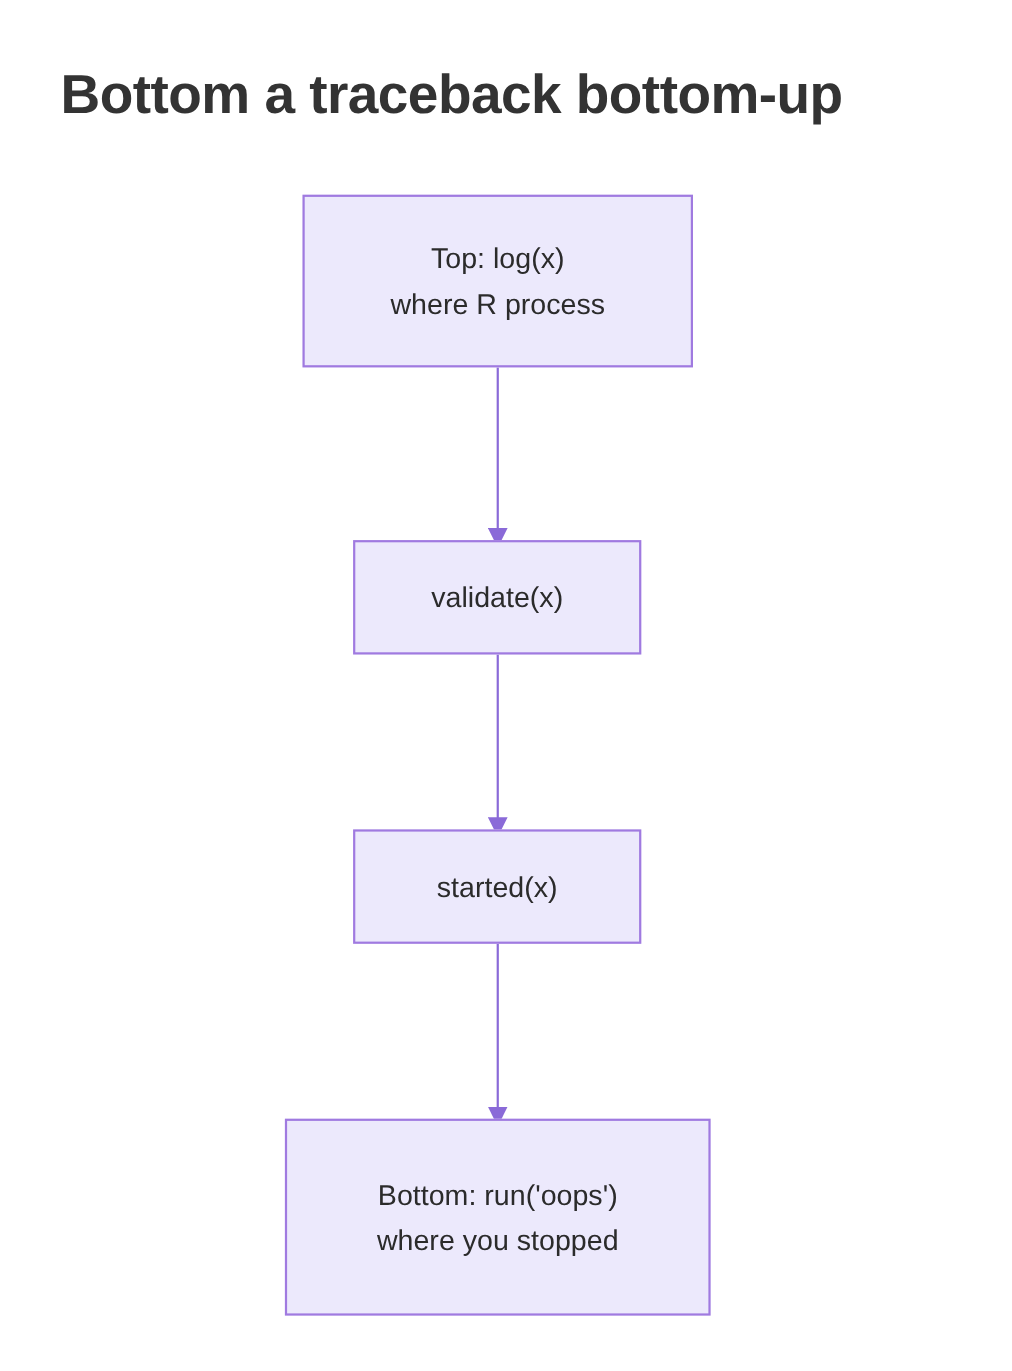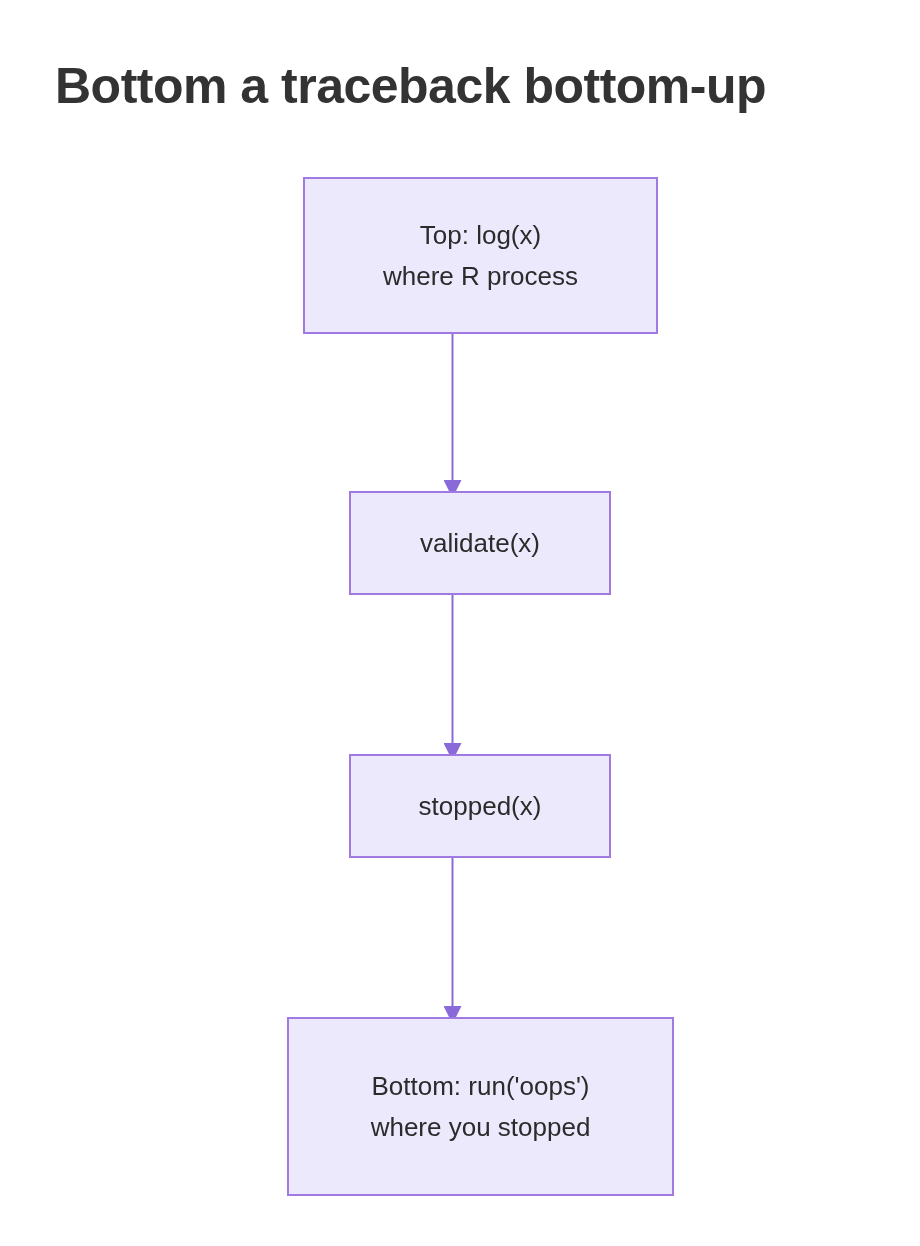--- a/index.html
+++ b/index.html
@@ -61,21 +61,20 @@
     background: #ece9fc;
     border: 2px solid #a07ae0;
     display: flex;
     flex-direction: column;
     align-items: center;
     justify-content: center;
     color: #2b2b2b;
     font-size: 26px;
     line-height: 1.55;
     text-align: center;
-    margin-left: 28px;
   }
 
   .node .line {
     display: block;
     white-space: nowrap;
   }
 
   #node-top {
     left: 275px;
     top: 177px;
@@ -130,21 +129,21 @@
     <div class="node" id="node-top">
       <span class="line">Top: log(x)</span>
       <span class="line">where R process</span>
     </div>
 
     <div class="node" id="node-validate">
       <span class="line">validate(x)</span>
     </div>
 
     <div class="node" id="node-process">
-      <span class="line">stopped(x)</span>
+      <span class="line">started(x)</span>
     </div>
 
     <div class="node" id="node-bottom">
       <span class="line">Bottom: run('oops')</span>
       <span class="line">where you stopped</span>
     </div>
 
   </div>
 </div>
 

